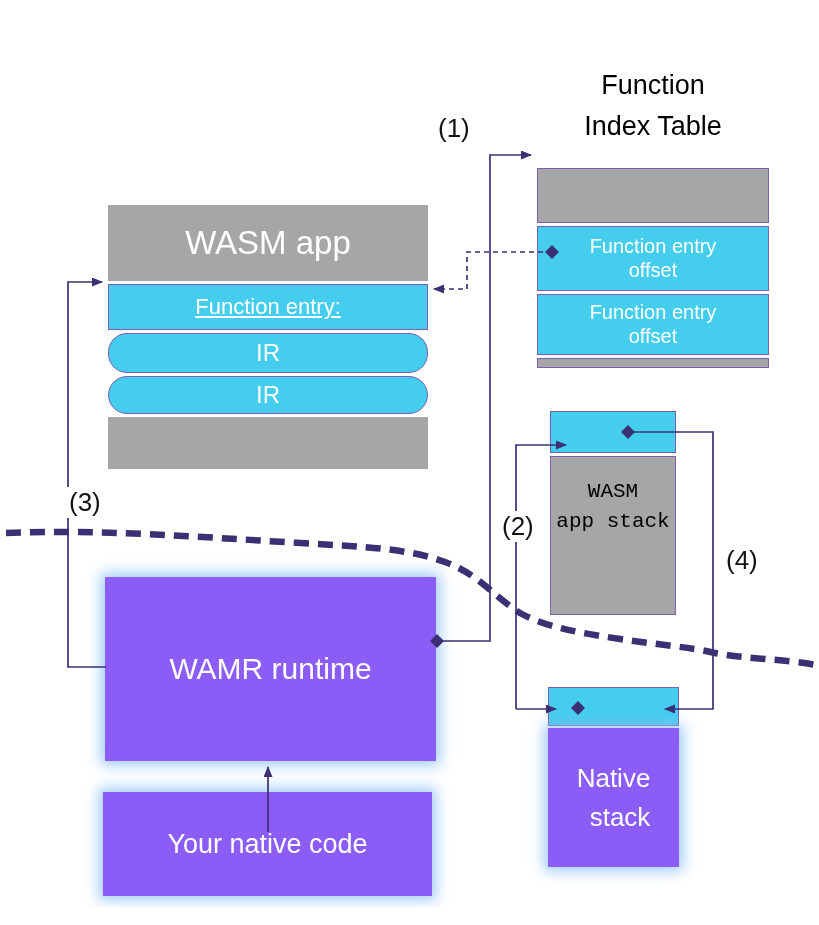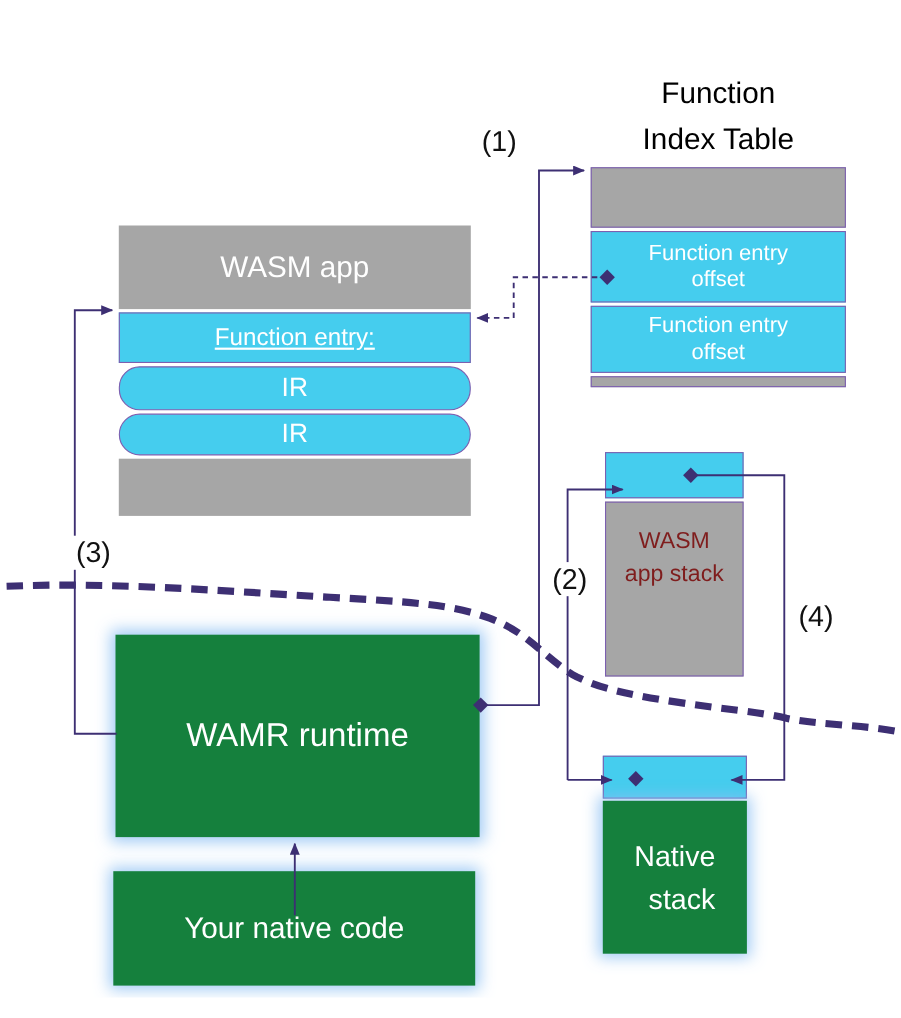--- a/index.html
+++ b/index.html
@@ -19,58 +19,59 @@
   .stackbox { display: flex; flex-direction: column; gap: 3px; z-index: 1; }
   .sec {
     display: flex; align-items: center; justify-content: center;
     color: #ffffff; text-align: center; box-sizing: border-box;
   }
   .gray { background: #A6A6A6; }
   .cyan { background: #45CDEE; border: 1.6px solid #7c5fb0; }
   .gray-b { background: #A6A6A6; border: 1.6px solid #7c5fb0; }
 
   .purplebox {
-    background: #15803d;
+    background: #8b5cf6;
     color: #ffffff;
     display: flex; align-items: center; justify-content: center;
     text-align: center;
     box-shadow: 0 0 13px 4px rgba(137,190,242,0.8);
     z-index: 1;
   }
 
   
   .fit-title {
     left: 537px; top: 28px; width: 232px;
     text-align: center; font-size: 27px; line-height: 1.5; color: #000;
     z-index: 4;
   }
   .step { font-size: 26px; color: #111; z-index: 6; }
   .step1 { left: 438px; top: 76px; }
   .step2 { left: 499px; top: 474px; background:#fff; padding: 0 3px; }
   .step3 { left: 66px;  top: 450px; background:#fff; padding: 0 3px; }
   .step4 { left: 726px; top: 508px; }
 
   
-  .fit-box { left: 537px; top: 115px; width: 232px; }
+  .fit-box { left: 537px; top: 131px; width: 232px; }
   .fit-row-text { font-size: 20px; line-height: 1.18; }
 
   
   .wasm-app { left: 108px; top: 168px; width: 320px; }
-  .wasm-app-header { font-size: 27px; }
+  .wasm-app-header { font-size: 33px; }
   .fe-text { font-size: 22px; text-decoration: underline; }
   .ir-text { font-size: 24px; border-radius: 19px; }
 
   
   .was-strip { left: 550px; top: 374px; width: 126px; height: 42px; z-index: 1; }
   .was-body  {
     left: 550px; top: 419px; width: 126px; height: 159px;
     background:#A6A6A6; border: 1.6px solid #7c5fb0; box-sizing: border-box;
-    color:#7f1d1d; text-align:center; font-size: 21px; line-height: 1.45;
+    color:#000000; text-align:center; font-size: 21px; line-height: 1.45;
     display:flex; justify-content:center; align-items:flex-start; padding-top: 20px;
     z-index: 1;
+    font-family: Liberation Mono, monospace;
   }
 
   
   .ns-strip { left: 548px; top: 650px; width: 131px; height: 39px; z-index: 1; }
   .ns-body  {
     left: 548px; top: 691px; width: 131px; height: 139px;
     font-size: 26px; line-height: 1.5; text-align: right;
   }
 
   

